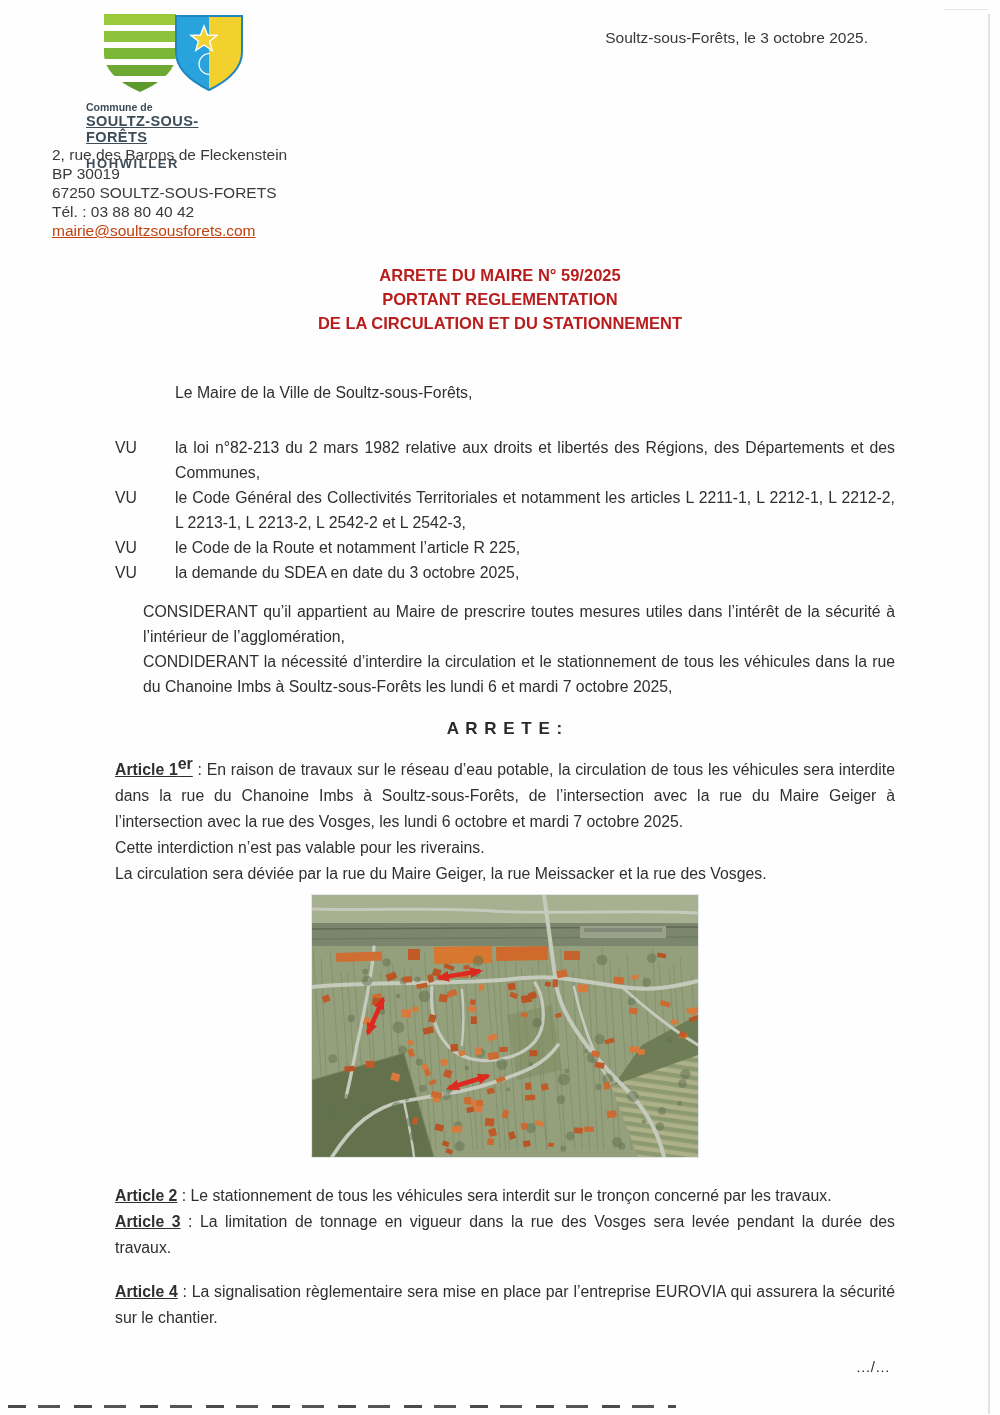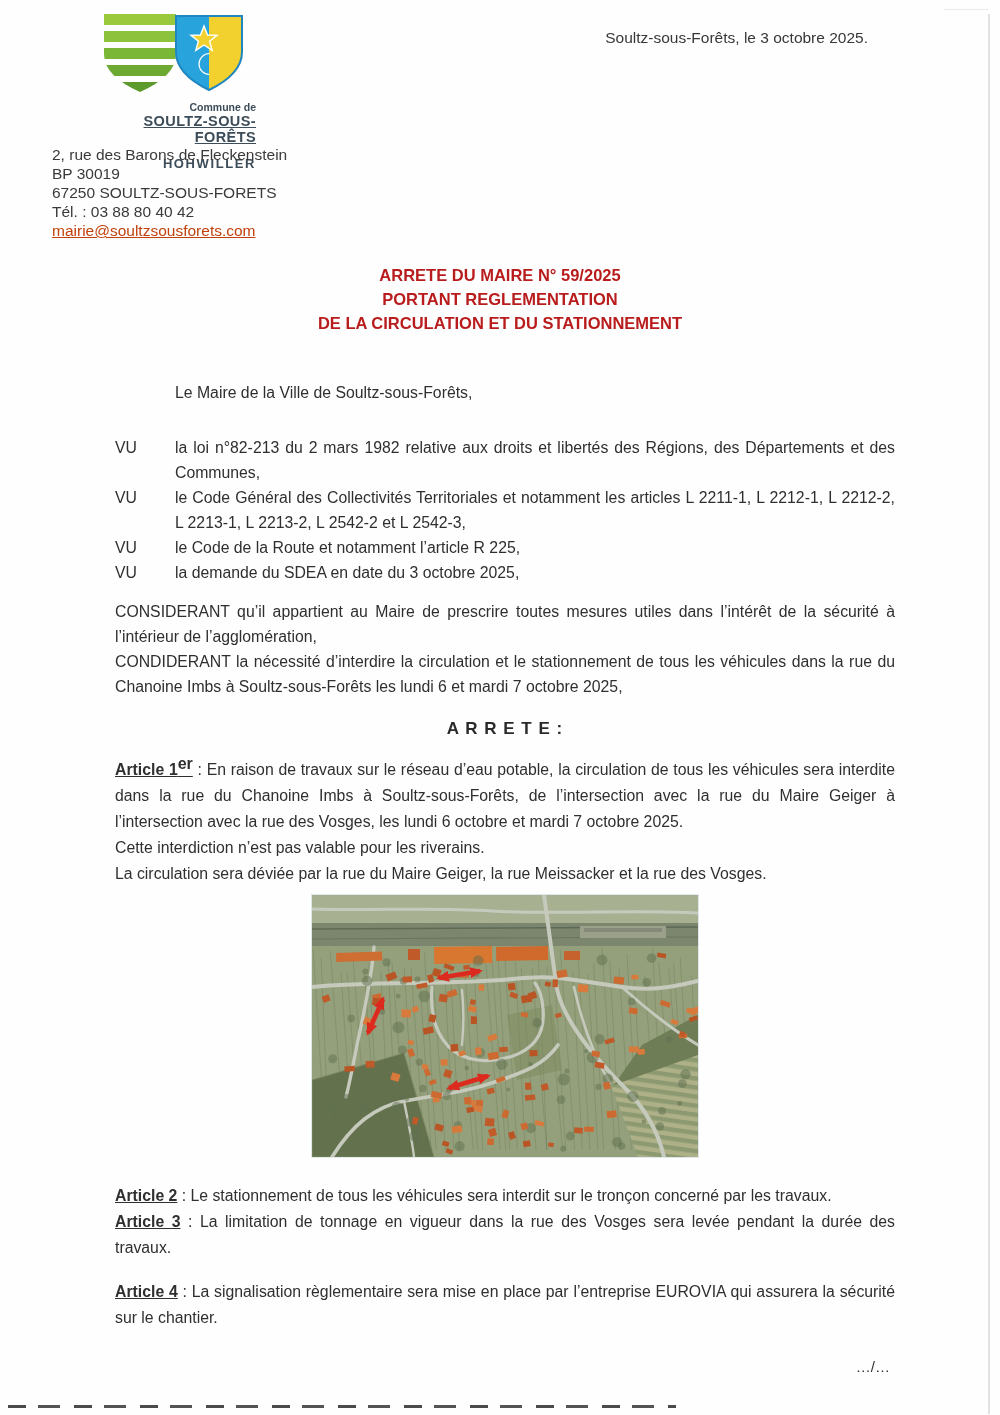--- a/index.html
+++ b/index.html
@@ -3,38 +3,38 @@
 <meta charset="utf-8">
 <style>
   * { margin:0; padding:0; box-sizing:border-box; }
   html,body { background:#ffffff; }
   .page {
     position:relative; width:1000px; height:1415px; margin:0 auto;
     background:#fefefe; overflow:hidden;
     font-family:"Liberation Sans", sans-serif; color:#2f2f2f;
   }
   
-  .logo-block { position:absolute; left:86px; top:12px; width:170px; text-align:right; }
+  .logo-block { position:absolute; left:86px; top:12px; width:170px; text-align:left; }
   .logo-block svg { display:block; margin:0 auto; }
   .commune-label { font-size:10.5px; font-weight:bold; color:#3c4c58; margin-top:1px; }
   .commune-name  { font-size:14.5px; font-weight:bold; color:#3c4c58; letter-spacing:.4px;text-decoration:underline; }
   .commune-sub   { font-size:13px; font-weight:bold; color:#3c4c58; letter-spacing:1.6px;margin-top:11px; }
   .address-block { position:absolute; left:52px; top:145px; font-size:15.5px; line-height:19px; color:#3a3a3a; }
   .address-block .email { color:#c2410c; text-decoration:underline; }
   .dateline { position:absolute; top:29px; right:132px; font-size:15.5px; color:#383838; }
   
   .doc-title { position:absolute; top:263px; left:0; width:1000px; text-align:center;
                font-size:16.5px; font-weight:bold; line-height:24px; color:#b91c1c; }
   
   .content { position:absolute; left:115px; top:380px; width:780px; font-size:15.8px; color:#2f2f2f; }
   .intro { margin-left:60px; line-height:25px; }
   .vu-list { margin-top:30px; }
   .vu-row { display:grid; grid-template-columns:60px 1fr; line-height:25px; }
   .vu-text { text-align:justify; }
-  .considerants { margin-top:14px; }
+  .considerants { margin-top:14px;margin-left:28px; }
   .considerants p { line-height:25px; text-align:justify; }
   .decree-heading { margin-top:17px; text-align:center; font-weight:bold; font-size:17px;
                     letter-spacing:1px; line-height:25px; color:#2a2a2a; }
   .article { line-height:26px; text-align:justify; }
   .article.first { margin-top:10px; }
   .article-line { line-height:26px; }
   .alabel { font-weight:bold; text-decoration:underline; }
   .alabel sup { font-size:16px; }
   .a2 { margin-top:26px; } .a3 { } .a4 { margin-top:18px; }
   

